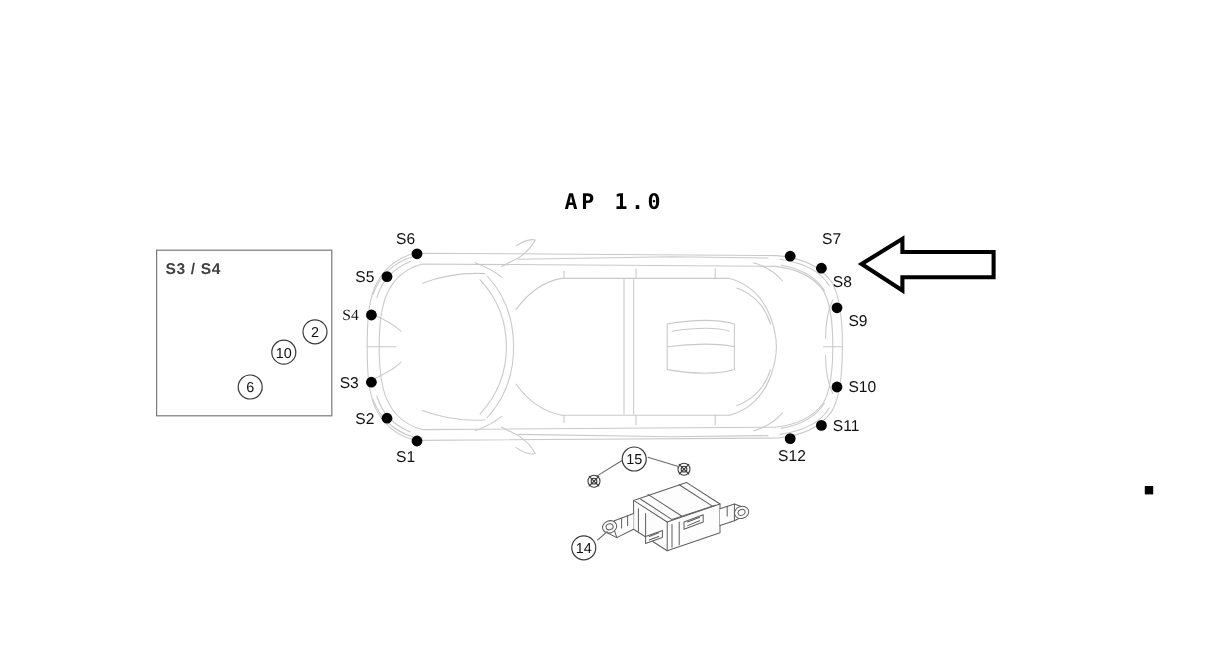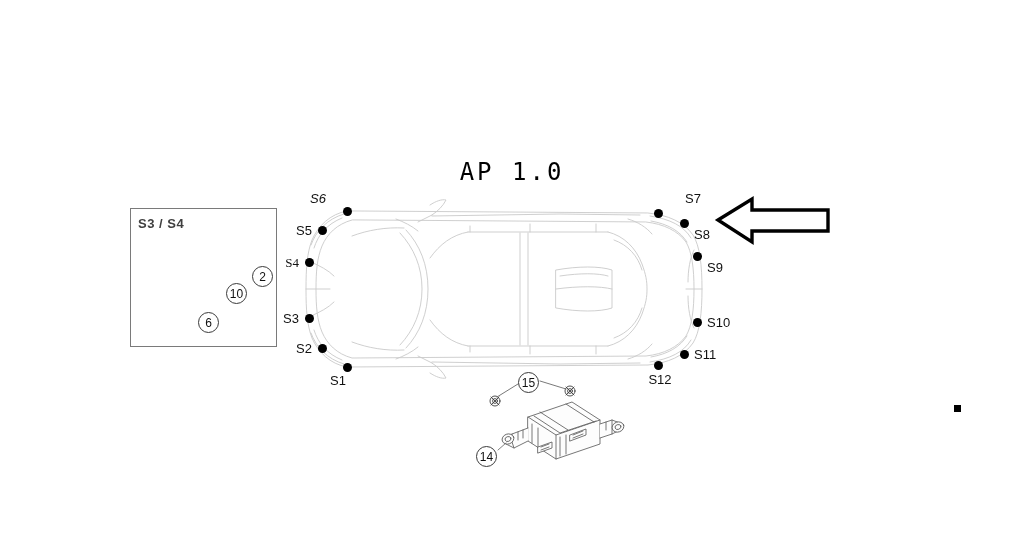--- a/index.html
+++ b/index.html
@@ -23,24 +23,25 @@
   }
 
   
   #diagram-title {
     position: absolute;
     left: 0;
     top: 158px;
     width: 1024px;
     text-align: center;
     font-family: "DejaVu Sans Mono", "Liberation Mono", monospace;
-    font-size: 24px;
+    font-size: 18px;
     letter-spacing: 3px;
     color: #000000;
     white-space: pre;
+    font-weight: bold;
   }
 
   
   .sensor-label {
     position: absolute;
     font-family: "Liberation Sans", sans-serif;
     font-size: 13px;
     color: #111111;
     white-space: nowrap;
     line-height: 13px;
@@ -329,21 +330,21 @@
 <div id="inset-panel-title">S3 / S4</div>
 
 <div class="callout" style="left:252px; top:266px;">2</div>
 <div class="callout" style="left:226px; top:283px;">10</div>
 <div class="callout" style="left:198px; top:312px;">6</div>
 
 <div class="callout" style="left:518px; top:372px;">15</div>
 <div class="callout" style="left:476px; top:446px;">14</div>
 
 <div class="sensor-dot" style="left:343px; top:207px;"></div>
-<div class="sensor-label" style="left:318px; top:192px; transform:translateX(-50%);font-style:italic;">S6</div>
+<div class="sensor-label" style="left:338px; top:192px; transform:translateX(-50%);">S6</div>
 
 <div class="sensor-dot" style="left:318px; top:226px;"></div>
 <div class="sensor-label" style="left:312px; top:224px; transform:translateX(-100%);">S5</div>
 
 <div class="sensor-dot" style="left:305px; top:258px;"></div>
 <div class="sensor-label" style="left:299px; top:256px; transform:translateX(-100%);font-family:Liberation Serif, serif;">S4</div>
 
 <div class="sensor-dot" style="left:305px; top:314px;"></div>
 <div class="sensor-label" style="left:299px; top:312px; transform:translateX(-100%);">S3</div>
 

